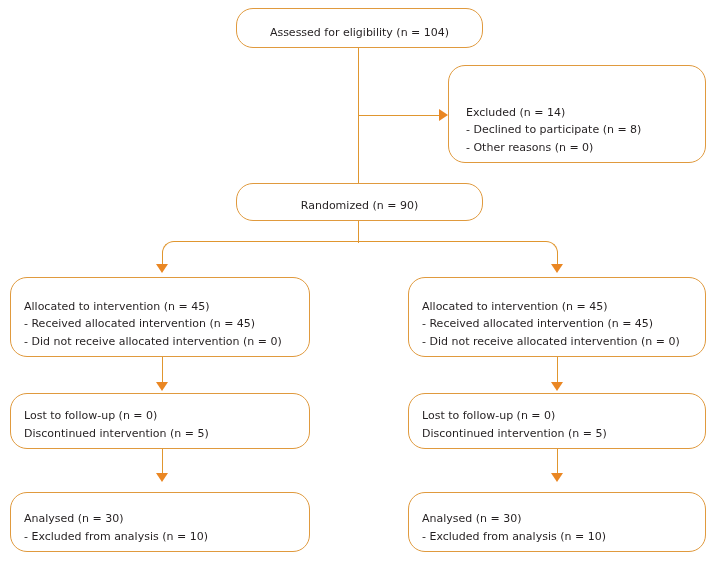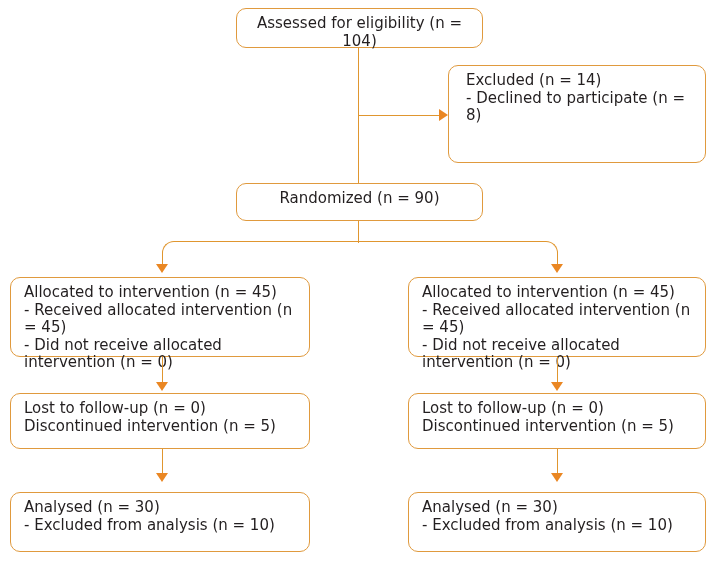--- a/index.html
+++ b/index.html
@@ -12,30 +12,30 @@
     width: 721px;
     height: 567px;
     background: #ffffff;
     font-family: "DejaVu Sans", "Liberation Sans", sans-serif;
     overflow: hidden;
   }
   .flow-box {
     position: absolute;
     box-sizing: border-box;
     border: 1.3px solid #e09a3e;
-    border-radius: 10px;
+    border-radius: 17px;
     background: #ffffff;
     color: #231f20;
-    font-size: 15px;
+    font-size: 11px;
     line-height: 17.5px;
     padding: 6px 13px;
     white-space: pre-line;
     display: flex;
     flex-direction: column;
-    justify-content: flex-start;
+    justify-content: flex-end;
   }
   .flow-box.centered {
     align-items: center;
     text-align: center;
   }
   .flow-box .line {
     display: block;
   }
 
   
@@ -93,20 +93,21 @@
   </div>
 
   <div class="conn-v" style="left:358px; top:48px; height:135px;"></div>
 
   <div class="conn-h" style="left:358px; top:115px; width:82px;"></div>
   <div class="arrow-right" style="left:439px; top:109px;"></div>
 
   <div class="flow-box" style="left:448px; top:65px; width:258px; height:98px;padding-left:17px;">
     <span class="line">Excluded (n = 14)</span>
     <span class="line">- Declined to participate (n = 8)</span>
+    <span class="line">- Other reasons (n = 0)</span>
   </div>
 
   <div class="flow-box centered" style="left:236px; top:183px; width:247px; height:38px;">
     <span class="line">Randomized (n = 90)</span>
   </div>
 
   <div class="conn-v" style="left:358px; top:221px; height:22px;"></div>
 
   <div class="elbow left-turn" style="left:162px; top:241px; width:197px; height:22px; border-top-width:1.4px; border-left-width:1.4px;"></div>
   <div class="conn-v" style="left:162px; top:252px; height:14px;"></div>

